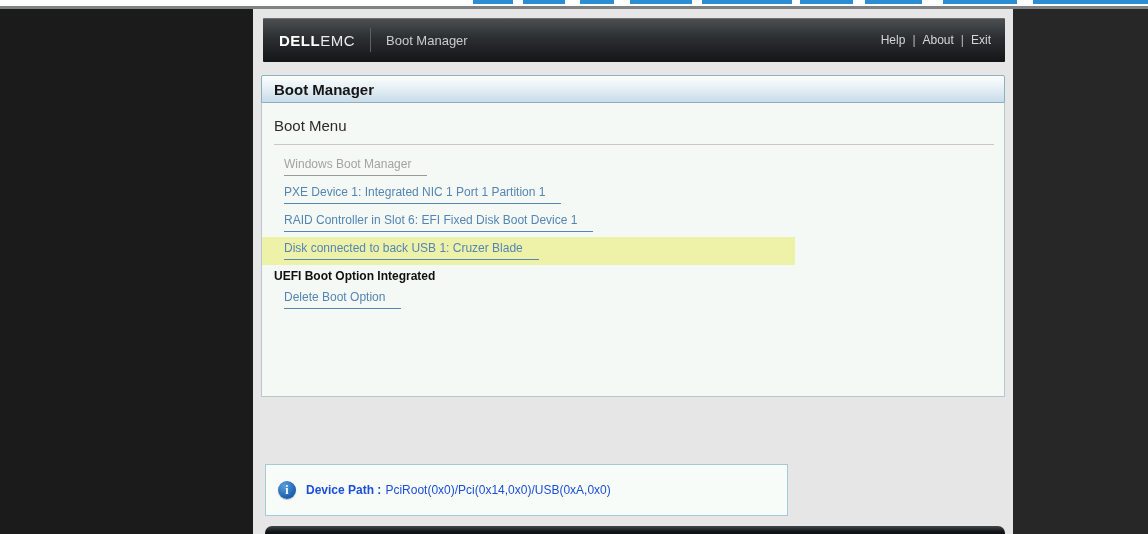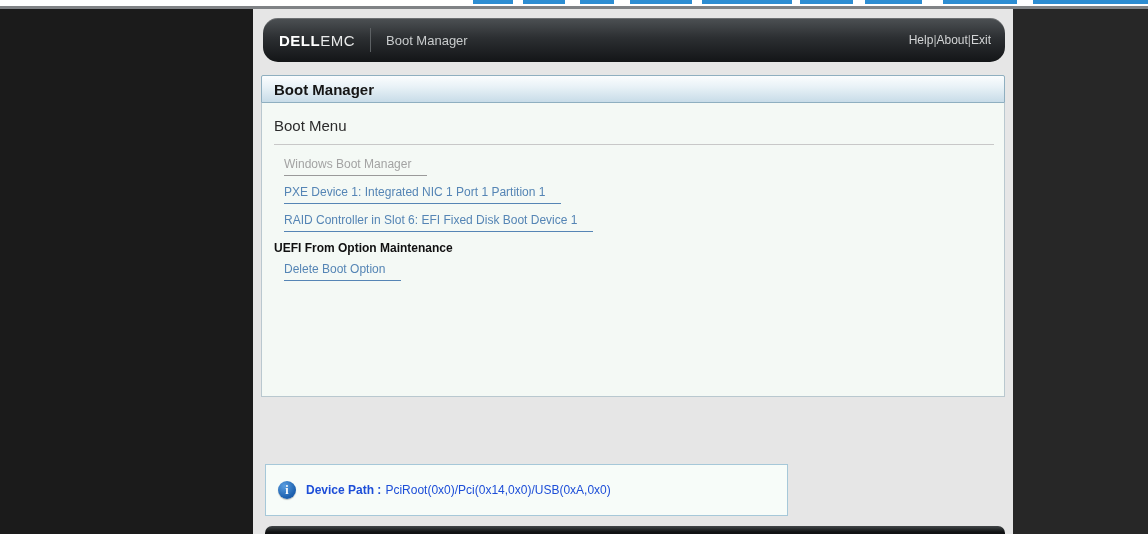--- a/index.html
+++ b/index.html
@@ -18,30 +18,30 @@
   .top-strip{position:absolute;left:0;top:0;width:1148px;height:6px;background:#ffffff;}
   .tab-frag{position:absolute;top:0;height:4px;background:var(--accent_blue);}
   .top-divider{position:absolute;left:0;top:6px;width:1148px;height:3px;background:#7f8285;}
 
   
   .left-panel{position:absolute;left:0;top:9px;width:253px;height:525px;background:#1b1b1b;}
   .right-panel{position:absolute;left:1013px;top:9px;width:135px;height:525px;background:#272727;}
   .center-bg{position:absolute;left:253px;top:9px;width:760px;height:525px;background:#e6e6e6;}
 
   
-  .appbar{position:absolute;left:263px;top:18px;width:742px;height:44px;border-radius:15px;
+  .appbar{position:absolute;left:263px;top:18px;width:742px;height:44px;border-radius:1px;
     background:linear-gradient(180deg,#4d5154 0%,#2c2f32 45%,#131517 100%);
     box-shadow:inset 0 1px 0 rgba(255,255,255,.18);
     display:flex;align-items:center;padding:0 14px 0 16px;}
   .brand{display:flex;align-items:baseline;color:#ffffff;font-size:15px;letter-spacing:.5px;}
   .brand .dell{font-weight:bold;}
   .brand .emc{font-weight:normal;color:#e9eaea;}
   .appbar-sep{width:1px;height:24px;background:#5d6164;margin:0 15px;}
   .app-title{color:#c9cccd;font-size:13px;}
-  .appbar-menu{margin-left:auto;color:#d3d5d6;font-size:12px;display:flex;align-items:center;}
+  .appbar-menu{margin-left:auto;color:#d3d5d6;font-size:12px;display:flex;gap:7px;align-items:center;}
   .appbar-menu .menu-item{cursor:pointer;}
   .appbar-menu .pipe{color:#b9bbbc;}
 
   
   .titlebar{position:absolute;left:261px;top:75px;width:744px;height:28px;
     background:linear-gradient(180deg,#fbfdfe 0%,#e9f2f7 40%,#c8dce8 100%);
     border:1px solid #8fafc0;border-radius:2px 2px 0 0;
     display:flex;align-items:center;padding-left:12px;
     font-size:15px;font-weight:bold;color:#151515;}
 
@@ -124,22 +124,25 @@
 
     <div class="option disabled">
       <span class="opt-link">Windows Boot Manager</span>
     </div>
     <div class="option">
       <span class="opt-link">PXE Device 1: Integrated NIC 1 Port 1 Partition 1</span>
     </div>
     <div class="option">
       <span class="opt-link">RAID Controller in Slot 6: EFI Fixed Disk Boot Device 1</span>
     </div>
+    <div class="option highlighted">
+      <span class="opt-link">Disk connected to back USB 1: Cruzer Blade</span>
+    </div>
 
-    <div class="group-heading">UEFI From Option Maintenance</div>
+    <div class="group-heading">UEFI Boot Option Integrated</div>
 
     <div class="option">
       <span class="opt-link">Delete Boot Option</span>
     </div>
   </div>
 
   <div class="infobox">
     <span class="info-icon">i</span>
     <span class="info-text">
       <span class="info-label">Device Path :</span><span>PciRoot(0x0)/Pci(0x14,0x0)/USB(0xA,0x0)</span>

